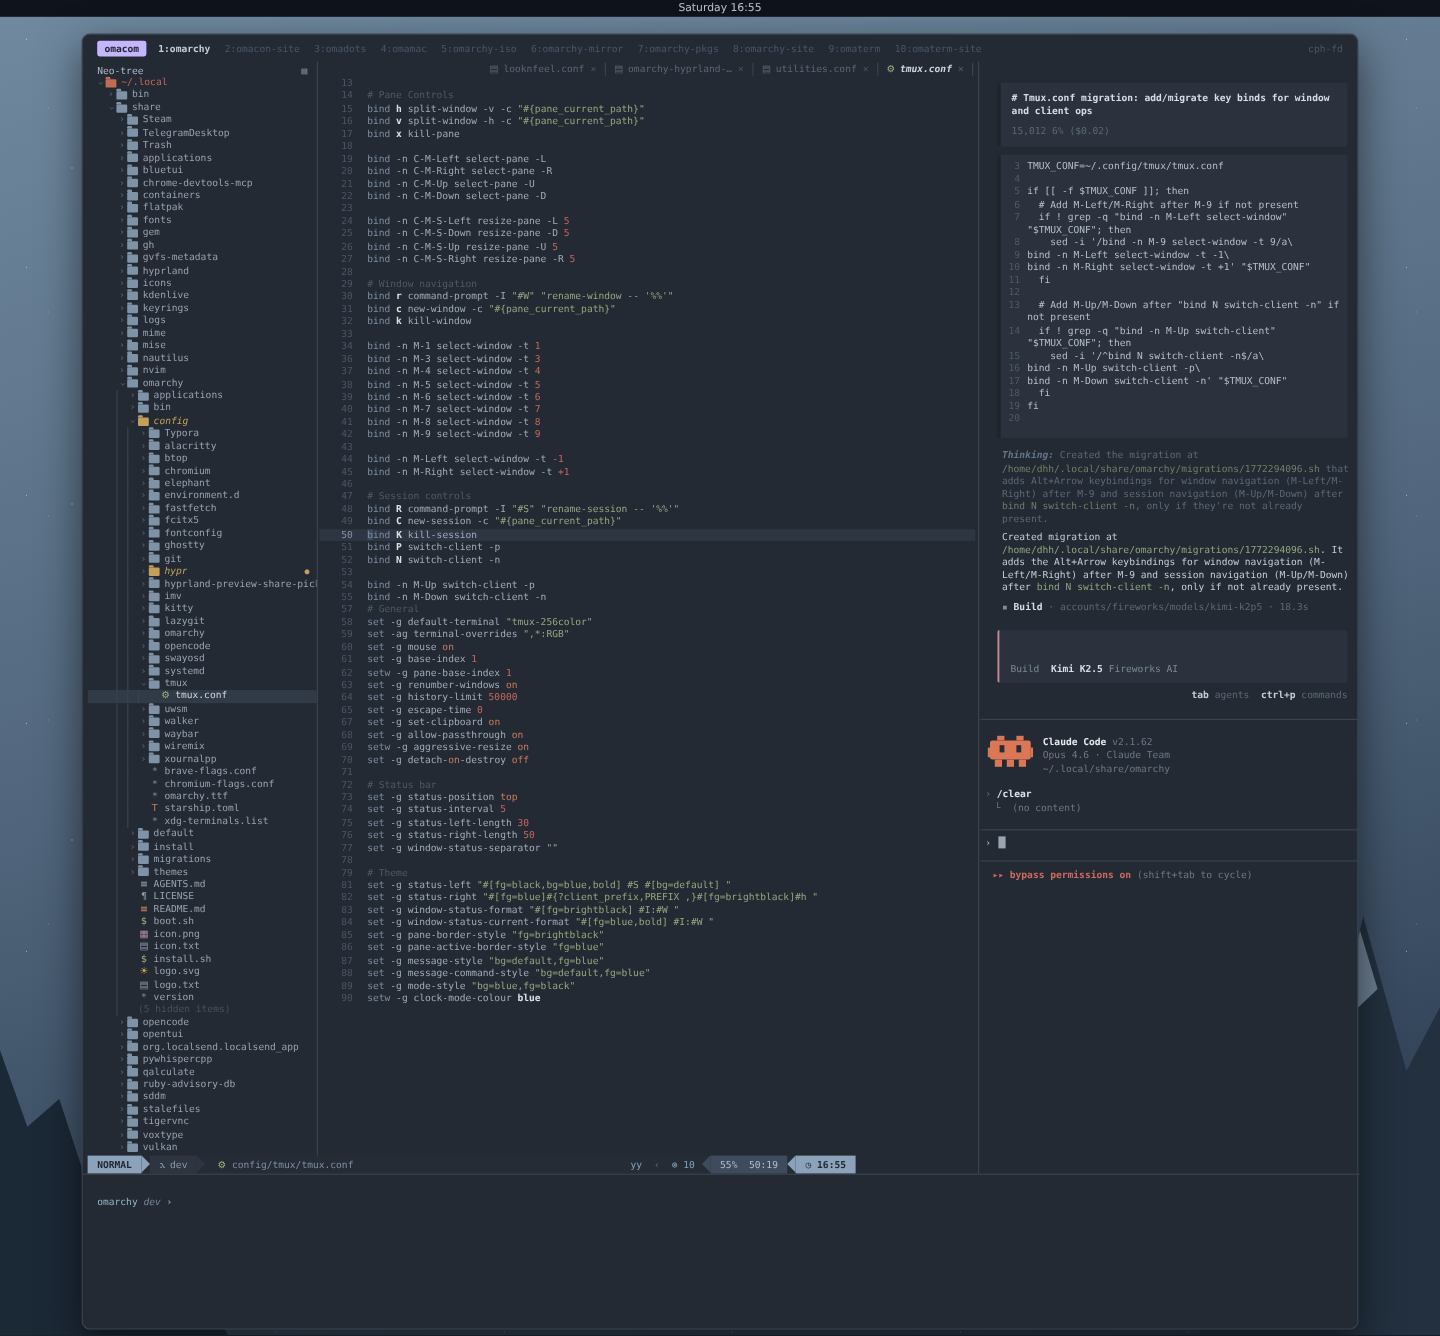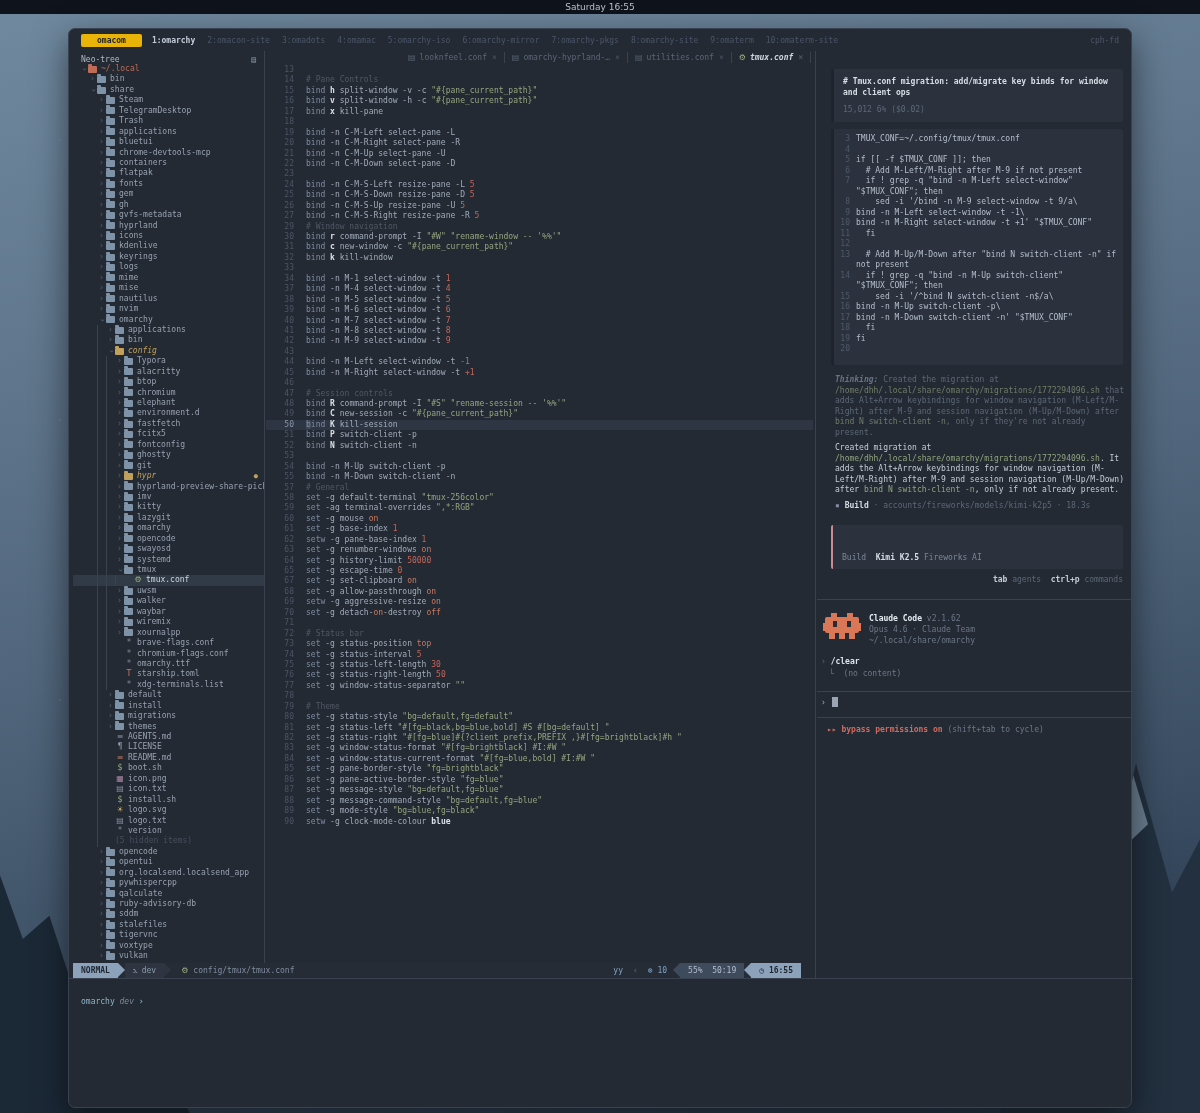--- a/index.html
+++ b/index.html
@@ -26,21 +26,21 @@
   
   .osbar{position:absolute;left:0;top:0;width:1200px;height:14px;background:#0f141c;
     display:flex;align-items:center;justify-content:center;
     font-family:"DejaVu Sans",sans-serif;font-size:9px;color:#b9c2cd;}
   
   .window{position:absolute;left:68px;top:28px;width:1064px;height:1080px;background:#242a33;
     border:1px solid #39424e;border-radius:7px;box-shadow:0 12px 34px rgba(0,0,0,.5);box-sizing:border-box;}
   .window *{box-sizing:border-box;}
   
   .tmuxbar{position:absolute;left:0;top:0;width:100%;height:22px;display:flex;align-items:center;padding:0 12px;}
-  .sess{background:#eab308;color:#20262f;font-weight:bold;padding:2px 16px;border-radius:2px;margin-right:10px;}
+  .sess{background:#c4b5fd;color:#20262f;font-weight:bold;padding:2px 6px;border-radius:2px;margin-right:10px;}
   .twin{color:#49566a;margin-right:12px;white-space:pre;}
   .twin.active{color:#c4cedb;font-weight:bold;}
   .thost{margin-left:auto;color:#4a5666;}
   
   .vline{position:absolute;background:#39424e;width:1px;}
   .hline{position:absolute;background:#39424e;height:1px;}
   
   .ntbar{position:absolute;left:4px;top:22px;width:191px;height:13px;display:flex;align-items:flex-end;color:#aeb8c4;padding:0 8px;}
   .ntbar .fdoc{margin-left:auto;color:#8a9aab;}
   #tree{position:absolute;left:4px;top:35px;width:191px;height:914px;overflow:hidden;}
@@ -69,21 +69,21 @@
   .eline{display:flex;height:10.45px;line-height:10.45px;white-space:pre;}
   .eline.cur{background:#2e3643;}
   .enum{width:28px;flex:0 0 auto;text-align:right;padding-right:0;color:#49546e;color:#4a5566;}
   .eline.cur .enum{color:#8594a8;}
   .etext{padding-left:12px;}
   .tk-kw{color:#7d8ca1;} .tk-def{color:#9fabb9;} .tk-key{color:#d9e0e8;font-weight:bold;}
   .tk-str{color:#96a57f;} .tk-num{color:#c4675a;} .tk-val{color:#c97a5f;} .tk-val2{color:#d9e0e8;font-weight:bold;}
   .tk-cmt{color:#4e5865;}
   .curblk{background:#3e4a5a;border-radius:1px;}
   
-  .statusline{position:absolute;left:4px;top:934px;width:728px;height:15px;background:#262c36;display:flex;align-items:stretch;font-size:8px;}
+  .statusline{position:absolute;left:4px;top:934px;width:640px;height:15px;background:#262c36;display:flex;align-items:stretch;font-size:8px;}
   .sl-mode{background:#8ba2ba;color:#1f2630;font-weight:bold;display:flex;align-items:center;padding:0 8px;}
   .pl{width:0;height:0;border-top:7.5px solid transparent;border-bottom:7.5px solid transparent;}
   .pl-r1{border-left:7px solid #8ba2ba;} .sl-git{background:#2e3540;display:flex;align-items:center;padding:0 8px;color:#8a9aab;}
   .pl-r2{border-left:7px solid #2e3540;}
   .sl-file{display:flex;align-items:center;padding:0 10px;color:#7f8da0;}
   .sl-file .gear{color:#9ab07f;margin-right:5px;font-family:"DejaVu Sans",sans-serif;}
   .sl-right{margin-left:auto;display:flex;align-items:stretch;}
   .sl-reg{display:flex;align-items:center;color:#7ea3c0;padding:0 6px;}
   .sl-jump{display:flex;align-items:center;color:#5a6c80;padding:0 4px;}
   .pl-l1{border-right:7px solid #3e4b5d;}
@@ -272,26 +272,28 @@
         <div class="eline"><span class="enum">18</span><span class="etext"><span class="tk-def"></span></span></div>
         <div class="eline"><span class="enum">19</span><span class="etext"><span class="tk-kw">bind</span><span class="tk-def"> </span><span class="tk-def">-n C-M-Left select-pane -L</span></span></div>
         <div class="eline"><span class="enum">20</span><span class="etext"><span class="tk-kw">bind</span><span class="tk-def"> </span><span class="tk-def">-n C-M-Right select-pane -R</span></span></div>
         <div class="eline"><span class="enum">21</span><span class="etext"><span class="tk-kw">bind</span><span class="tk-def"> </span><span class="tk-def">-n C-M-Up select-pane -U</span></span></div>
         <div class="eline"><span class="enum">22</span><span class="etext"><span class="tk-kw">bind</span><span class="tk-def"> </span><span class="tk-def">-n C-M-Down select-pane -D</span></span></div>
         <div class="eline"><span class="enum">23</span><span class="etext"><span class="tk-def"></span></span></div>
         <div class="eline"><span class="enum">24</span><span class="etext"><span class="tk-kw">bind</span><span class="tk-def"> </span><span class="tk-def">-n C-M-S-Left resize-pane -L</span><span class="tk-num"> 5</span></span></div>
         <div class="eline"><span class="enum">25</span><span class="etext"><span class="tk-kw">bind</span><span class="tk-def"> </span><span class="tk-def">-n C-M-S-Down resize-pane -D</span><span class="tk-num"> 5</span></span></div>
         <div class="eline"><span class="enum">26</span><span class="etext"><span class="tk-kw">bind</span><span class="tk-def"> </span><span class="tk-def">-n C-M-S-Up resize-pane -U</span><span class="tk-num"> 5</span></span></div>
         <div class="eline"><span class="enum">27</span><span class="etext"><span class="tk-kw">bind</span><span class="tk-def"> </span><span class="tk-def">-n C-M-S-Right resize-pane -R</span><span class="tk-num"> 5</span></span></div>
+        <div class="eline"><span class="enum">28</span><span class="etext"><span class="tk-def"></span></span></div>
         <div class="eline"><span class="enum">29</span><span class="etext"><span class="tk-cmt"># Window navigation</span></span></div>
         <div class="eline"><span class="enum">30</span><span class="etext"><span class="tk-kw">bind</span><span class="tk-def"> </span><span class="tk-key">r</span><span class="tk-def"> </span><span class="tk-def">command-prompt -I </span><span class="tk-str">"#W"</span><span class="tk-def"> </span><span class="tk-str">"rename-window -- '%%'"</span></span></div>
         <div class="eline"><span class="enum">31</span><span class="etext"><span class="tk-kw">bind</span><span class="tk-def"> </span><span class="tk-key">c</span><span class="tk-def"> </span><span class="tk-def">new-window -c </span><span class="tk-str">"#{pane_current_path}"</span></span></div>
         <div class="eline"><span class="enum">32</span><span class="etext"><span class="tk-kw">bind</span><span class="tk-def"> </span><span class="tk-key">k</span><span class="tk-def"> </span><span class="tk-def">kill-window</span></span></div>
         <div class="eline"><span class="enum">33</span><span class="etext"><span class="tk-def"></span></span></div>
         <div class="eline"><span class="enum">34</span><span class="etext"><span class="tk-kw">bind</span><span class="tk-def"> </span><span class="tk-def">-n M-1 select-window -t</span><span class="tk-num"> 1</span></span></div>
+        <div class="eline"><span class="enum">36</span><span class="etext"><span class="tk-kw">bind</span><span class="tk-def"> </span><span class="tk-def">-n M-3 select-window -t</span><span class="tk-num"> 3</span></span></div>
         <div class="eline"><span class="enum">37</span><span class="etext"><span class="tk-kw">bind</span><span class="tk-def"> </span><span class="tk-def">-n M-4 select-window -t</span><span class="tk-num"> 4</span></span></div>
         <div class="eline"><span class="enum">38</span><span class="etext"><span class="tk-kw">bind</span><span class="tk-def"> </span><span class="tk-def">-n M-5 select-window -t</span><span class="tk-num"> 5</span></span></div>
         <div class="eline"><span class="enum">39</span><span class="etext"><span class="tk-kw">bind</span><span class="tk-def"> </span><span class="tk-def">-n M-6 select-window -t</span><span class="tk-num"> 6</span></span></div>
         <div class="eline"><span class="enum">40</span><span class="etext"><span class="tk-kw">bind</span><span class="tk-def"> </span><span class="tk-def">-n M-7 select-window -t</span><span class="tk-num"> 7</span></span></div>
         <div class="eline"><span class="enum">41</span><span class="etext"><span class="tk-kw">bind</span><span class="tk-def"> </span><span class="tk-def">-n M-8 select-window -t</span><span class="tk-num"> 8</span></span></div>
         <div class="eline"><span class="enum">42</span><span class="etext"><span class="tk-kw">bind</span><span class="tk-def"> </span><span class="tk-def">-n M-9 select-window -t</span><span class="tk-num"> 9</span></span></div>
         <div class="eline"><span class="enum">43</span><span class="etext"><span class="tk-def"></span></span></div>
         <div class="eline"><span class="enum">44</span><span class="etext"><span class="tk-kw">bind</span><span class="tk-def"> </span><span class="tk-def">-n M-Left select-window -t</span><span class="tk-num"> -1</span></span></div>
         <div class="eline"><span class="enum">45</span><span class="etext"><span class="tk-kw">bind</span><span class="tk-def"> </span><span class="tk-def">-n M-Right select-window -t</span><span class="tk-num"> +1</span></span></div>
         <div class="eline"><span class="enum">46</span><span class="etext"><span class="tk-def"></span></span></div>
@@ -319,21 +321,20 @@
         <div class="eline"><span class="enum">70</span><span class="etext"><span class="tk-kw">set</span><span class="tk-def"> </span><span class="tk-def">-g detach-</span><span class="tk-val">on</span><span class="tk-def">-destroy </span><span class="tk-val">off</span></span></div>
         <div class="eline"><span class="enum">71</span><span class="etext"><span class="tk-def"></span></span></div>
         <div class="eline"><span class="enum">72</span><span class="etext"><span class="tk-cmt"># Status bar</span></span></div>
         <div class="eline"><span class="enum">73</span><span class="etext"><span class="tk-kw">set</span><span class="tk-def"> </span><span class="tk-def">-g status-position </span><span class="tk-val">top</span></span></div>
         <div class="eline"><span class="enum">74</span><span class="etext"><span class="tk-kw">set</span><span class="tk-def"> </span><span class="tk-def">-g status-interval</span><span class="tk-num"> 5</span></span></div>
         <div class="eline"><span class="enum">75</span><span class="etext"><span class="tk-kw">set</span><span class="tk-def"> </span><span class="tk-def">-g status-left-length</span><span class="tk-num"> 30</span></span></div>
         <div class="eline"><span class="enum">76</span><span class="etext"><span class="tk-kw">set</span><span class="tk-def"> </span><span class="tk-def">-g status-right-length</span><span class="tk-num"> 50</span></span></div>
         <div class="eline"><span class="enum">77</span><span class="etext"><span class="tk-kw">set</span><span class="tk-def"> </span><span class="tk-def">-g window-status-separator </span><span class="tk-str">""</span></span></div>
         <div class="eline"><span class="enum">78</span><span class="etext"><span class="tk-def"></span></span></div>
         <div class="eline"><span class="enum">79</span><span class="etext"><span class="tk-cmt"># Theme</span></span></div>
-        <div class="eline"><span class="enum">80</span><span class="etext"><span class="tk-kw">set</span><span class="tk-def"> </span><span class="tk-def">-g status-style </span><span class="tk-str">"bg=default,fg=default"</span></span></div>
         <div class="eline"><span class="enum">81</span><span class="etext"><span class="tk-kw">set</span><span class="tk-def"> </span><span class="tk-def">-g status-left </span><span class="tk-str">"#[fg=black,bg=blue,bold] #S #[bg=default] "</span></span></div>
         <div class="eline"><span class="enum">82</span><span class="etext"><span class="tk-kw">set</span><span class="tk-def"> </span><span class="tk-def">-g status-right </span><span class="tk-str">"#[fg=blue]#{?client_prefix,PREFIX ,}#[fg=brightblack]#h "</span></span></div>
         <div class="eline"><span class="enum">83</span><span class="etext"><span class="tk-kw">set</span><span class="tk-def"> </span><span class="tk-def">-g window-status-format </span><span class="tk-str">"#[fg=brightblack] #I:#W "</span></span></div>
         <div class="eline"><span class="enum">84</span><span class="etext"><span class="tk-kw">set</span><span class="tk-def"> </span><span class="tk-def">-g window-status-current-format </span><span class="tk-str">"#[fg=blue,bold] #I:#W "</span></span></div>
         <div class="eline"><span class="enum">85</span><span class="etext"><span class="tk-kw">set</span><span class="tk-def"> </span><span class="tk-def">-g pane-border-style </span><span class="tk-str">"fg=brightblack"</span></span></div>
         <div class="eline"><span class="enum">86</span><span class="etext"><span class="tk-kw">set</span><span class="tk-def"> </span><span class="tk-def">-g pane-active-border-style </span><span class="tk-str">"fg=blue"</span></span></div>
         <div class="eline"><span class="enum">87</span><span class="etext"><span class="tk-kw">set</span><span class="tk-def"> </span><span class="tk-def">-g message-style </span><span class="tk-str">"bg=default,fg=blue"</span></span></div>
         <div class="eline"><span class="enum">88</span><span class="etext"><span class="tk-kw">set</span><span class="tk-def"> </span><span class="tk-def">-g message-command-style </span><span class="tk-str">"bg=default,fg=blue"</span></span></div>
         <div class="eline"><span class="enum">89</span><span class="etext"><span class="tk-kw">set</span><span class="tk-def"> </span><span class="tk-def">-g mode-style </span><span class="tk-str">"bg=blue,fg=black"</span></span></div>
         <div class="eline"><span class="enum">90</span><span class="etext"><span class="tk-kw">setw</span><span class="tk-def"> </span><span class="tk-def">-g clock-mode-colour </span><span class="tk-val2">blue</span></span></div>

